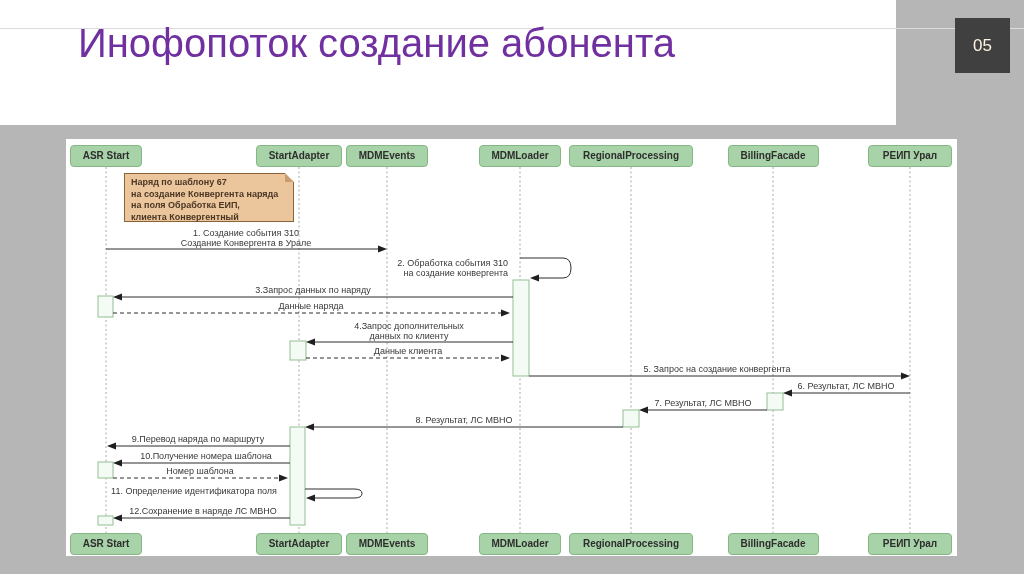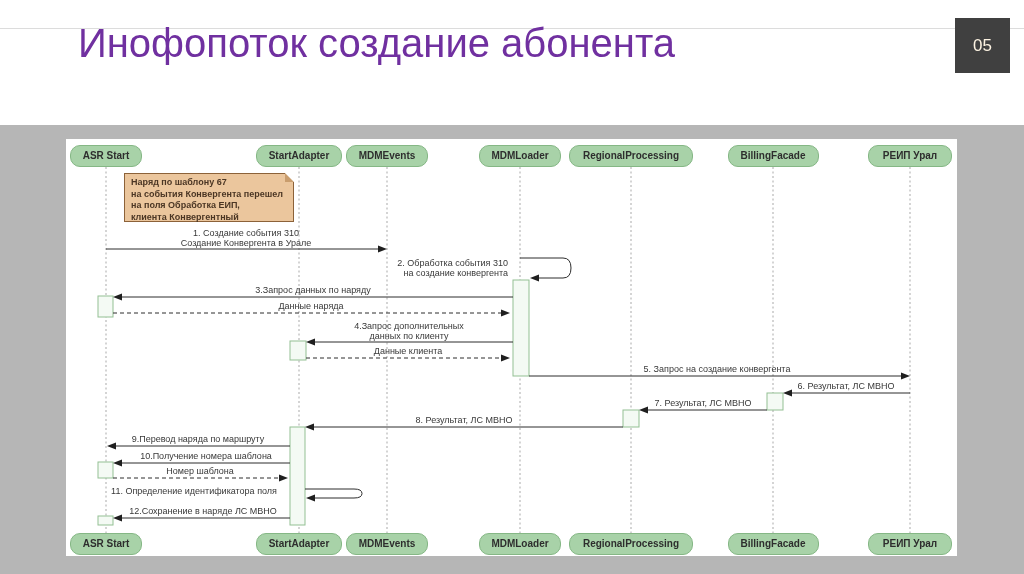--- a/index.html
+++ b/index.html
@@ -1,31 +1,31 @@
 <!DOCTYPE html>
 <html><head>
 <meta charset="utf-8">
 <style>
   html,body{margin:0;padding:0}
   body{
     width:1024px;height:574px;position:relative;overflow:hidden;
     background:#b6b6b6;font-family:"Liberation Sans",sans-serif;
   }
-  .top-band{position:absolute;top:0;left:0;width:1024px;height:125px;background:#ffffff}
+  .top-band{position:absolute;top:0;left:0;width:896px;height:125px;background:#ffffff}
   .top-line{position:absolute;top:28px;left:0;width:1024px;height:1px;background:#dcdcdc}
   .title{position:absolute;left:78px;top:21px;margin:0;font-size:40px;font-weight:400;color:#7030a0;white-space:nowrap}
   .page-num{
     position:absolute;left:955px;top:18px;width:55px;height:55px;background:#404040;
     color:#fdf3e2;font-size:17px;display:flex;align-items:center;justify-content:center
   }
   .panel{position:absolute;left:66px;top:139px;width:891px;height:417px;background:#ffffff}
   .panel svg{position:absolute;left:0;top:0}
   .pbox{
     position:absolute;height:22px;line-height:20px;text-align:center;box-sizing:border-box;
-    background:#a8d2a8;border:1px solid #85b785;border-radius:10px;
+    background:#a8d2a8;border:1px solid #85b785;border-radius:4px;
     font-size:10px;font-weight:bold;color:#2e2e2e;white-space:nowrap;overflow:hidden
   }
   .pbox.top{top:6px}
   .pbox.bottom{top:394px}
   .note{
     position:absolute;background:#ebc69d;border:1px solid #8c6239;box-sizing:border-box;
     font-size:9px;font-weight:700;color:#4b3624;line-height:11.5px;padding:3px 6px
   }
   .note::after{
     content:"";position:absolute;top:-1px;right:-1px;width:0;height:0;
@@ -128,17 +128,17 @@
       <div class="pbox bottom" style="left: 4px; width: 72px;">ASR Start</div>
       <div class="pbox bottom" style="left: 190px; width: 86px;">StartAdapter</div>
       <div class="pbox bottom" style="left: 280px; width: 82px;">MDMEvents</div>
       <div class="pbox bottom" style="left: 413px; width: 82px;">MDMLoader</div>
       <div class="pbox bottom" style="left: 503px; width: 124px;">RegionalProcessing</div>
       <div class="pbox bottom" style="left: 661.5px; width: 91px;">BillingFacade</div>
       <div class="pbox bottom" style="left: 802px; width: 84px;">РЕИП Урал</div>
     </div>
   <div class="note" id="note" style="left: 58px; top: 34px; width: 170px; height: 49px;">
       <div>Наряд по шаблону 67</div>
-      <div>на события Конвергента перешел</div>
+      <div>на создание Конвергента наряда</div>
       <div>на поля Обработка ЕИП,</div>
       <div>клиента Конвергентный</div>
     </div>
 </div>
 
 </body></html>

